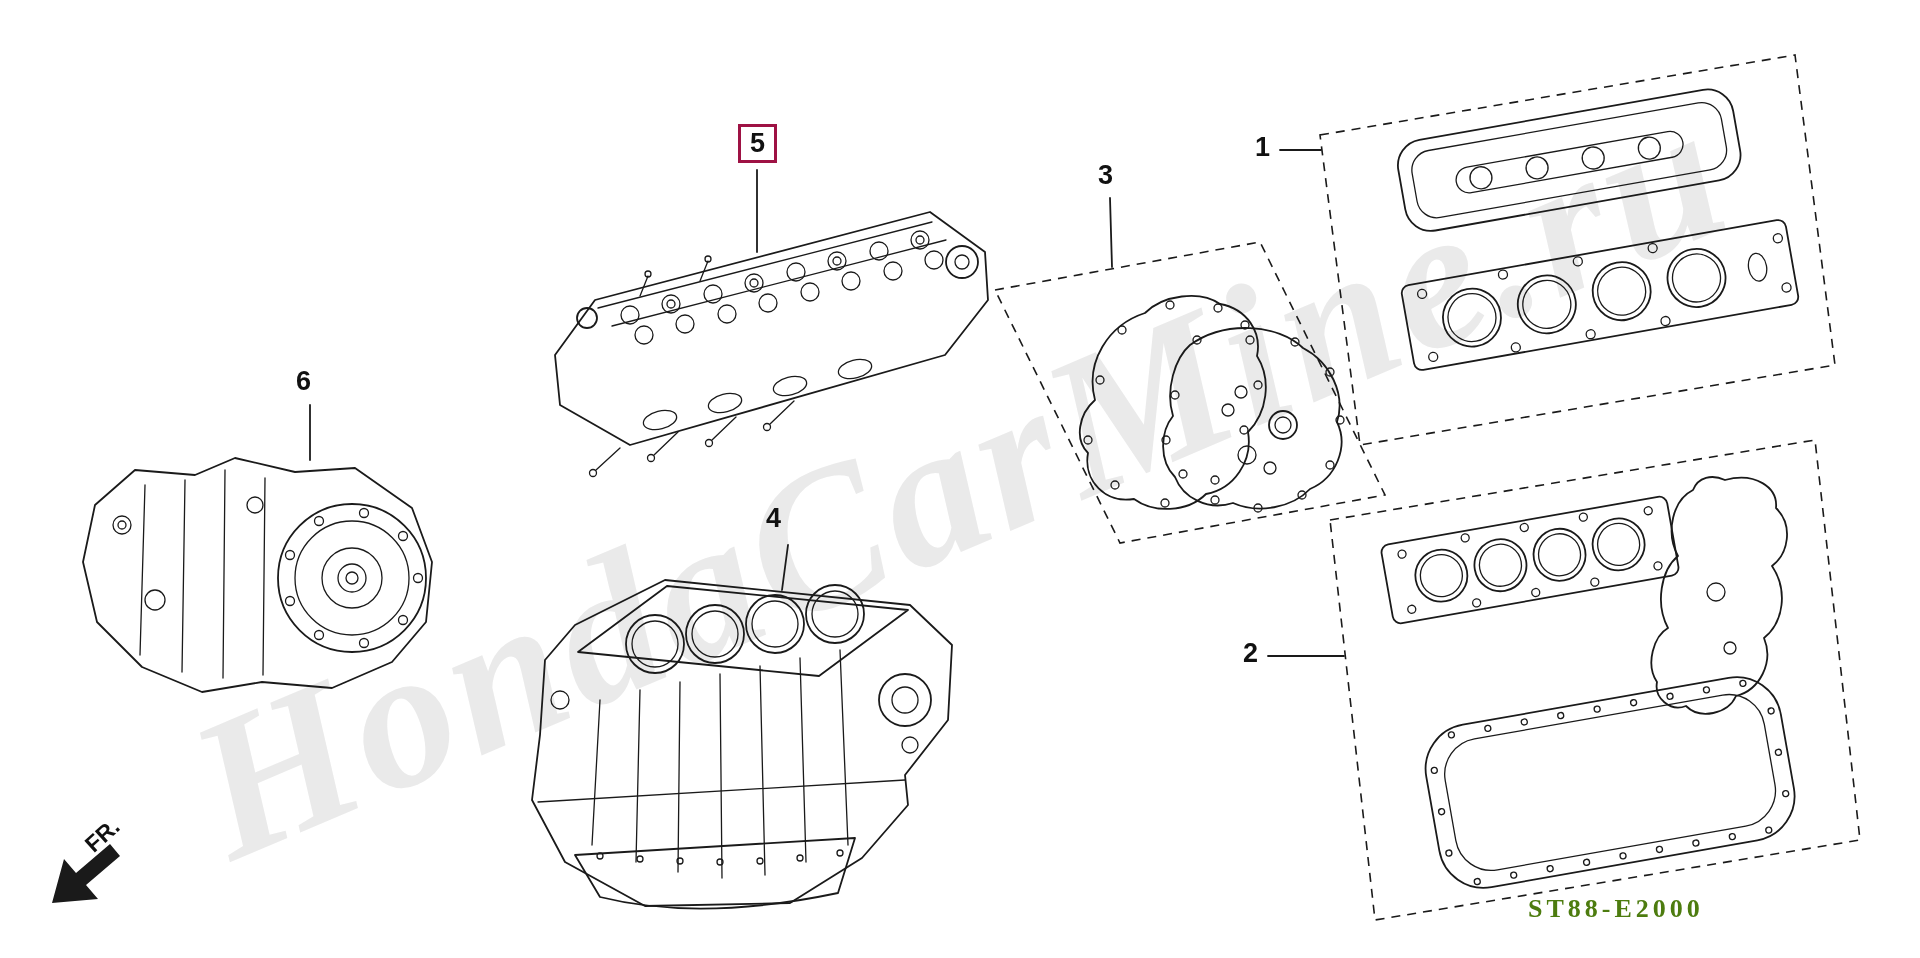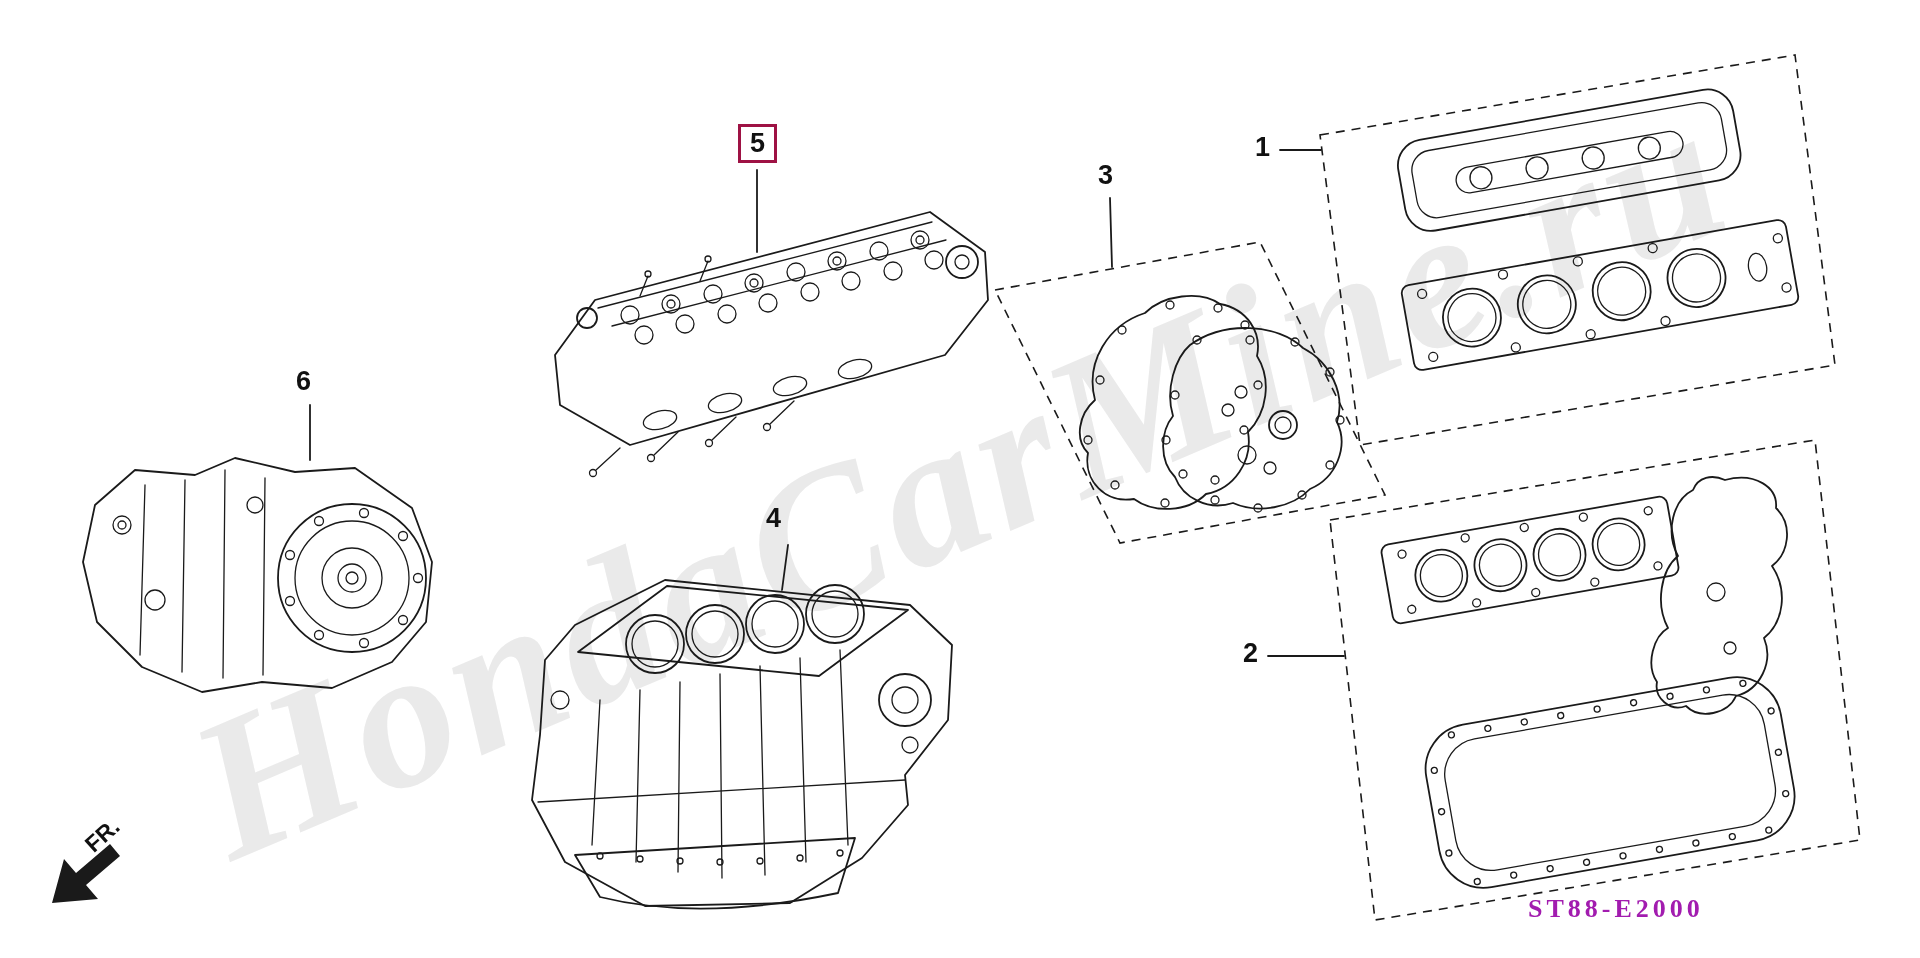--- a/index.html
+++ b/index.html
@@ -31,21 +31,21 @@
     line-height:1;cursor:pointer;user-select:none;
   }
   .callout.highlight{border:3px solid var(--highlight-box);padding:3px 9px;}
   .fr-label{
     position:absolute;left:84px;top:822px;z-index:3;
     transform:rotate(-42deg);font-weight:700;font-size:23px;color:#111;
   }
   .diagram-code{
     position:absolute;left:1528px;top:894px;z-index:3;
     font-family:"Liberation Serif",serif;font-weight:700;font-size:26px;
-    letter-spacing:4px;color:#a21caf;
+    letter-spacing:4px;color:#4d7c0f;
   }
 </style>
 </head>
 <body>
 
 <div class="watermark">HondaCarMine.ru</div>
 
 <svg class="art" width="1920" height="958" viewBox="0 0 1920 958">
 
   <g>

